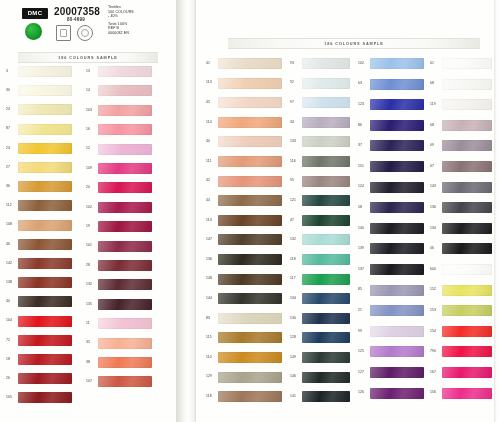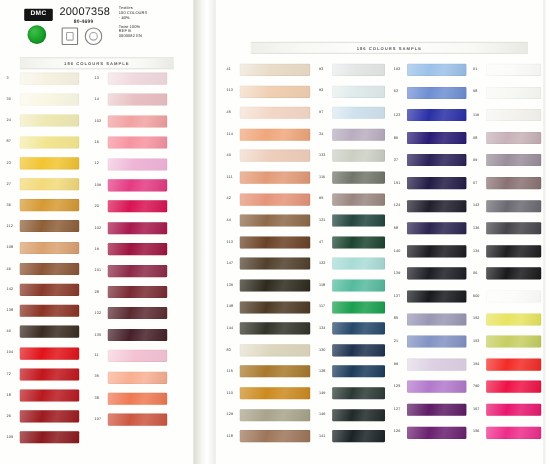--- a/index.html
+++ b/index.html
@@ -37,21 +37,21 @@
   }
   .brand-logo{
     position:absolute;left:0;top:5px;width:26px;height:11px;
     background:#141414;border-radius:1px;
     color:#ffffff;font-size:6px;line-height:11px;
     text-align:center;letter-spacing:.3px;font-weight:bold;
     overflow:hidden;
   }
   .ref-number{
     position:absolute;left:32px;top:3px;
-    font-size:10px;font-weight:normal;color:#1a1a1a;letter-spacing:.2px;
+    font-size:10px;font-weight:bold;color:#1a1a1a;letter-spacing:.2px;
     white-space:nowrap;
   }
   .ref-sub{
     position:absolute;left:45px;top:14px;
     font-size:4.5px;font-weight:bold;color:#333;letter-spacing:.2px;
     white-space:nowrap;
   }
   .swatch-dot{
     position:absolute;left:3px;top:20px;width:17px;height:17px;border-radius:50%;
     background:radial-gradient(circle at 35% 32%, #3fc04a 0%, #17a02a 55%, #0c8a20 100%);

